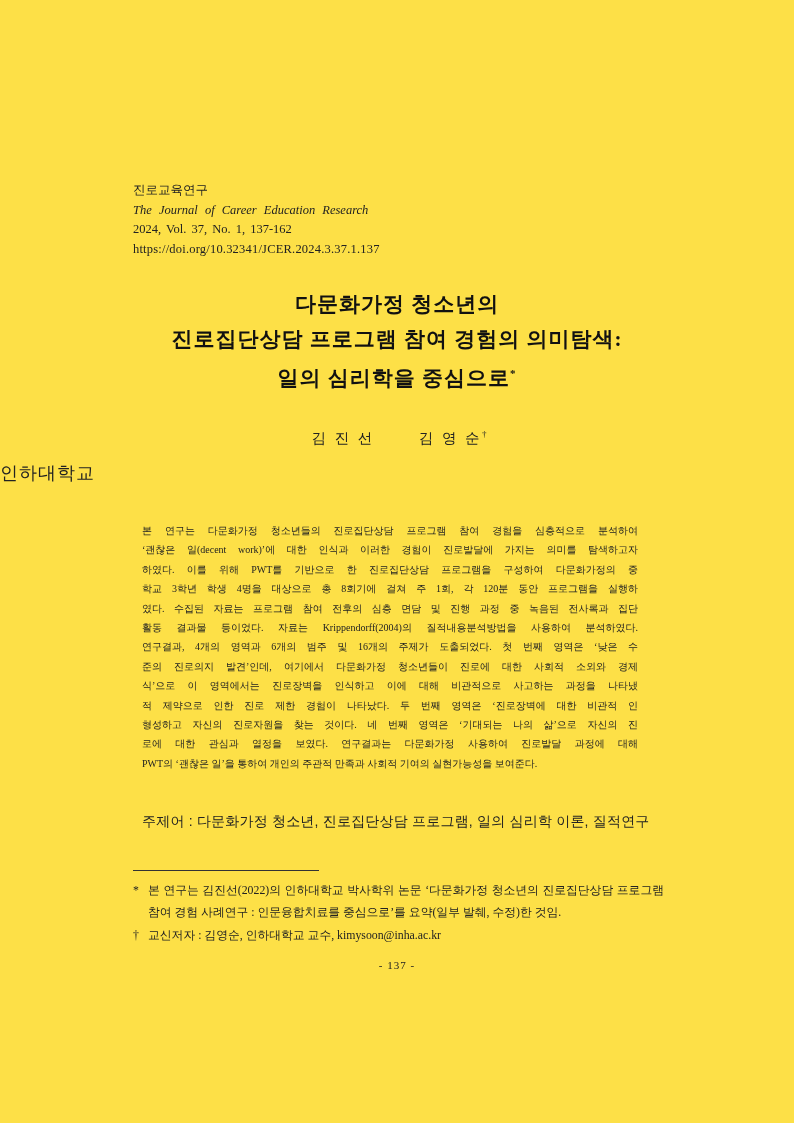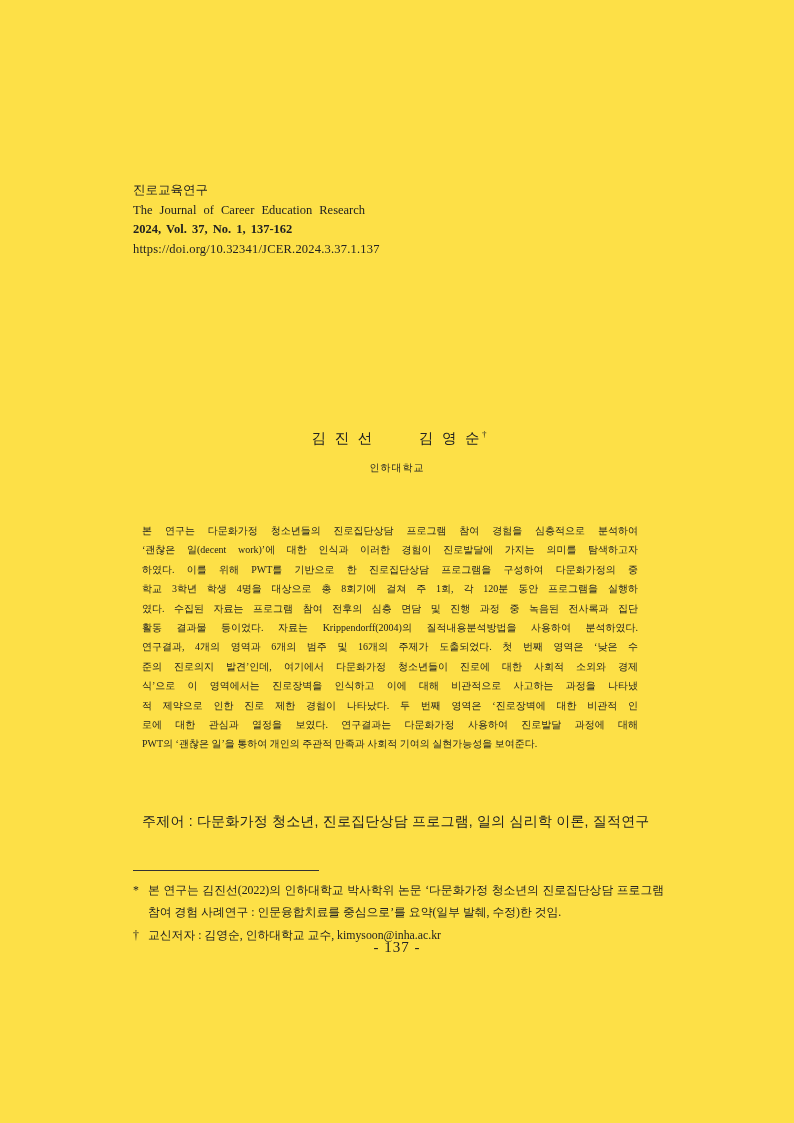--- a/index.html
+++ b/index.html
@@ -8,38 +8,38 @@
     width:794px; height:1123px;
     margin:0 auto;
     background:#ffffff;
     color:#222222;
     font-family:"Liberation Serif","DejaVu Serif",serif;
     overflow:hidden;
   }
 
   
   .journal-header { position:absolute; left:133px; top:181px; font-size:12.5px; line-height:19.7px; }
-  .journal-name-en { word-spacing:4px; }
-  .journal-issue { word-spacing:2px;font-weight:bold; }
+  .journal-name-en { font-style:italic; word-spacing:4px; }
+  .journal-issue { word-spacing:2px; }
   .journal-doi { letter-spacing:0.2px;text-align:right; }
 
   
   .paper-title {
     position:absolute; left:60px; right:60px; top:287px;
     margin:0; text-align:center;
     font-size:21px; font-weight:bold; line-height:34.5px;
     color:#111111; letter-spacing:1px;
   }
   .paper-title sup { font-size:11px; font-weight:bold; }
 
   
   .authors-row { position:absolute; left:4px; right:0; top:429px; text-align:center; font-size:14.5px; letter-spacing:2.5px; }
   .author-gap { display:inline-block; width:44px; }
   .authors-row sup { font-size:9px; letter-spacing:0; }
-  .affiliation-row { position:absolute; left:0; right:0; top:461px; text-align:center; font-size:10px; letter-spacing:1px; }
+  .affiliation-row { position:absolute; left:0; right:0; top:461px; text-align:left; font-size:18px; letter-spacing:1px; }
 
   
   .abstract { position:absolute; left:142px; top:521px; width:496px; font-size:10px; }
   .abstract .abs-line {
     height:19.4px; line-height:19.4px;
     text-align:justify; text-align-last:justify;
     word-break:break-all;
   }
   .abstract .abs-line.last { text-align-last:left; }
 
@@ -50,51 +50,57 @@
     font-size:14px; letter-spacing:0.2px;
   }
 
   
   .footnotes { position:absolute; left:133px; top:870px; width:531px; font-size:11.8px; }
   .fn-rule { width:186px; height:0; border-top:1.3px solid #333333; margin-bottom:8px; }
   .fn-item { position:relative; padding-left:15px; line-height:22.4px; text-align:justify; word-break:keep-all; }
   .fn-marker { position:absolute; left:0; top:0; }
 
   
-  .page-number { position:absolute; left:0; right:0; top:939px; text-align:center; font-size:15px; letter-spacing:1px; }
+  .page-number { position:absolute; left:0; right:0; top:959px; text-align:center; font-size:11px; letter-spacing:1px; }
 </style>
 </head>
 <body>
 
 <div class="page" style="background: #fde047; color: rgb(34, 34, 34);">
 
   <header class="journal-header">
     <div>진로교육연구</div>
     <div class="journal-name-en">The Journal of Career Education Research</div>
     <div class="journal-issue">2024, Vol. 37, No. 1, 137-162</div>
     <div class="journal-doi">https://doi.org/10.32341/JCER.2024.3.37.1.137</div>
   </header>
 
+  <h1 class="paper-title" style="color: rgb(17, 17, 17);">
+    <span class="title-line">다문화가정 청소년의</span><br>
+    <span class="title-line">진로집단상담 프로그램 참여 경험의 의미탐색:</span><br>
+    <span class="title-line">일의 심리학을 중심으로</span><sup>*</sup>
+  </h1>
 
   <div class="authors-row">
     <span class="author">김 진 선</span><span class="author-gap"></span><span class="author">김 영 순</span><sup>†</sup>
   </div>
   <div class="affiliation-row">인하대학교</div>
 
   <section class="abstract">
     <div class="abs-line">본 연구는 다문화가정 청소년들의 진로집단상담 프로그램 참여 경험을 심층적으로 분석하여</div>
     <div class="abs-line">‘괜찮은 일(decent work)’에 대한 인식과 이러한 경험이 진로발달에 가지는 의미를 탐색하고자</div>
     <div class="abs-line">하였다. 이를 위해 PWT를 기반으로 한 진로집단상담 프로그램을 구성하여 다문화가정의 중</div>
     <div class="abs-line">학교 3학년 학생 4명을 대상으로 총 8회기에 걸쳐 주 1회, 각 120분 동안 프로그램을 실행하</div>
     <div class="abs-line">였다. 수집된 자료는 프로그램 참여 전후의 심층 면담 및 진행 과정 중 녹음된 전사록과 집단</div>
     <div class="abs-line">활동 결과물 등이었다. 자료는 Krippendorff(2004)의 질적내용분석방법을 사용하여 분석하였다.</div>
     <div class="abs-line">연구결과, 4개의 영역과 6개의 범주 및 16개의 주제가 도출되었다. 첫 번째 영역은 ‘낮은 수</div>
     <div class="abs-line">준의 진로의지 발견’인데, 여기에서 다문화가정 청소년들이 진로에 대한 사회적 소외와 경제</div>
     <div class="abs-line">식’으로 이 영역에서는 진로장벽을 인식하고 이에 대해 비관적으로 사고하는 과정을 나타냈</div>
     <div class="abs-line">적 제약으로 인한 진로 제한 경험이 나타났다. 두 번째 영역은 ‘진로장벽에 대한 비관적 인</div>
+    <div class="abs-line">형성하고 자신의 진로자원을 찾는 것이다. 네 번째 영역은 ‘기대되는 나의 삶’으로 자신의 진</div>
     <div class="abs-line">로에 대한 관심과 열정을 보였다. 연구결과는 다문화가정 사용하여 진로발달 과정에 대해</div>
     <div class="abs-line last">PWT의 ‘괜찮은 일’을 통하여 개인의 주관적 만족과 사회적 기여의 실현가능성을 보여준다.</div>
   </section>
 
   <div class="keywords">
     <span>주제어 :</span>
     <span>다문화가정 청소년, 진로집단상담 프로그램, 일의 심리학 이론, 질적연구</span>
   </div>
 
   <footer class="footnotes">

